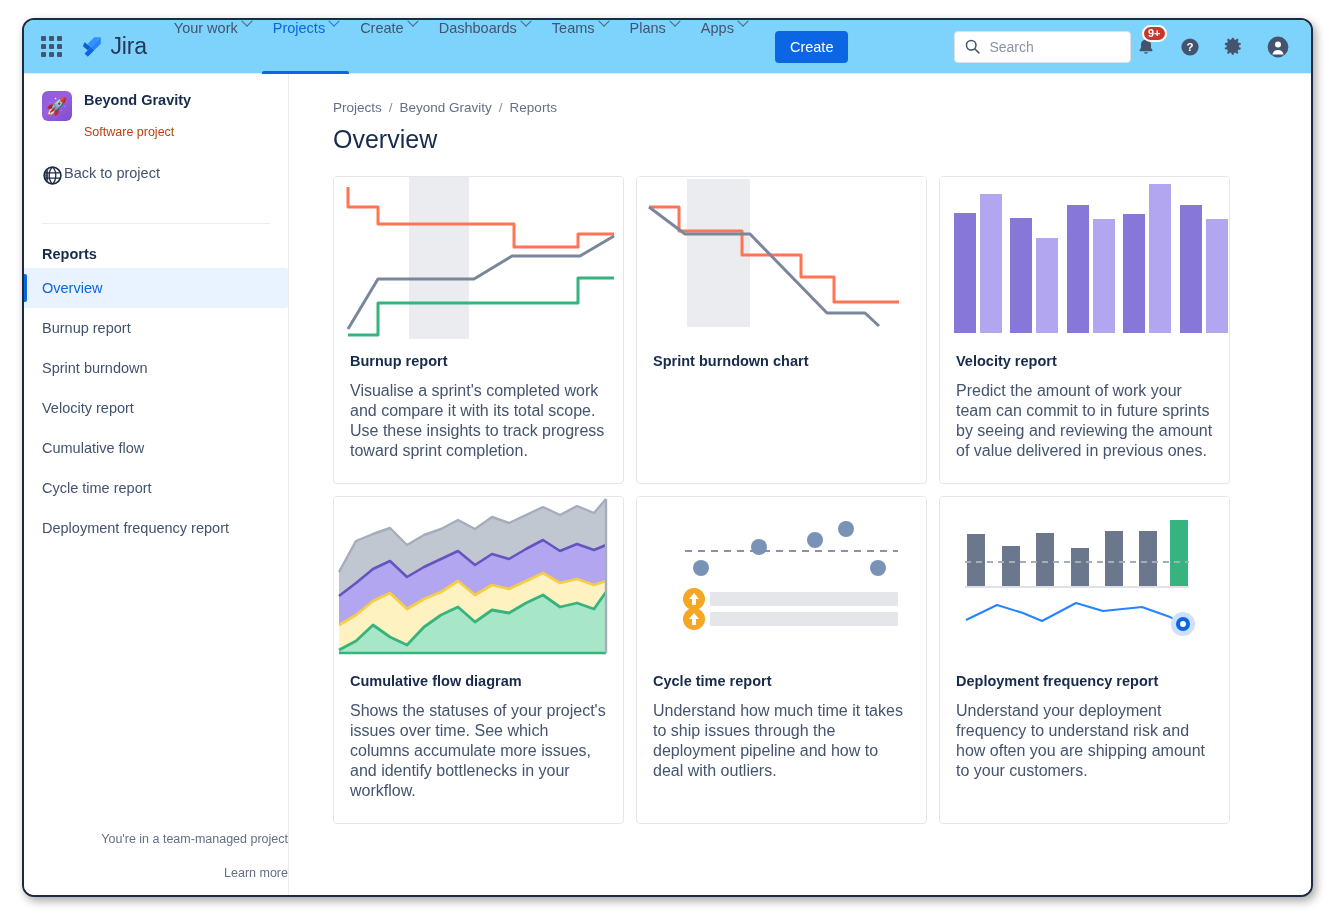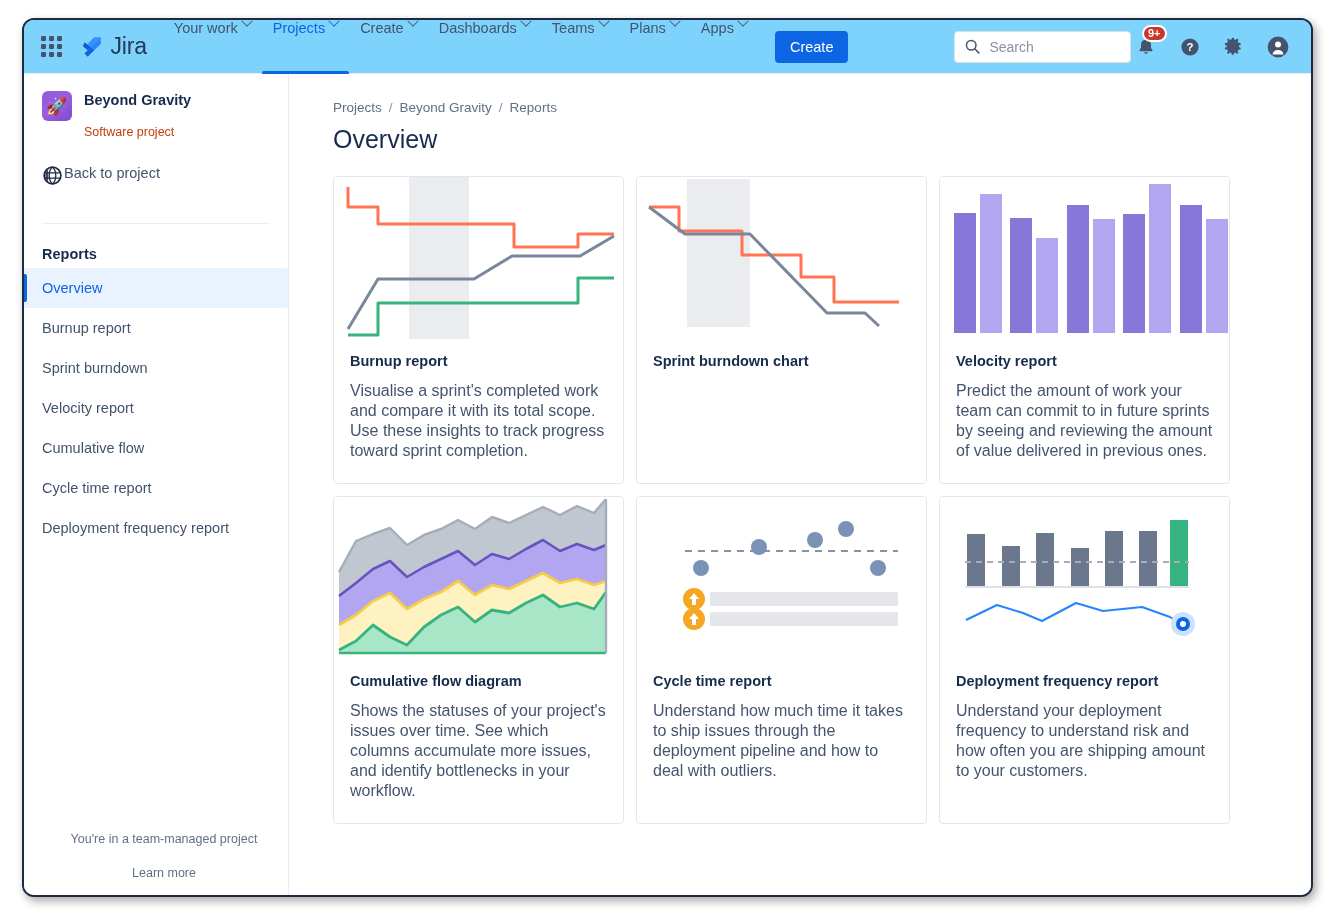--- a/index.html
+++ b/index.html
@@ -187,21 +187,21 @@
     background: #e9f2ff; color: #0c66e4;
     border-radius: 0 3px 3px 0;
   }
   .nav-link.selected::before {
     content: ""; position: absolute;
     left: 0; top: 6px; bottom: 6px; width: 3px;
     background: #0c66e4; border-radius: 0 2px 2px 0;
   }
   .sb-footer {
     position: absolute; left: 16px; right: 0; bottom: 18px;
-    text-align: center;
+    text-align: right;
   }
   .sb-footer .line1 { font-size: 12.5px; color: #626f86; }
   .sb-footer .line2 { font-size: 12.5px; color: #626f86; margin-top: 20px; cursor: pointer; }
 
   
   #main {
     flex: 1;
     padding: 26px 0 0 44px;
     background: #fff;
     overflow: hidden;

